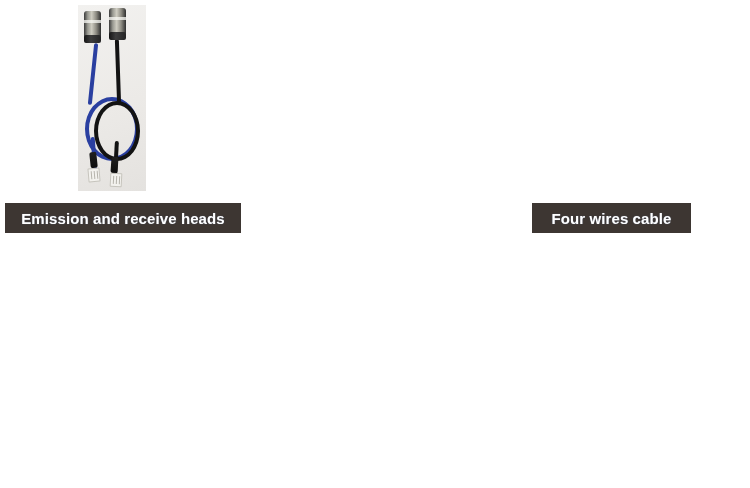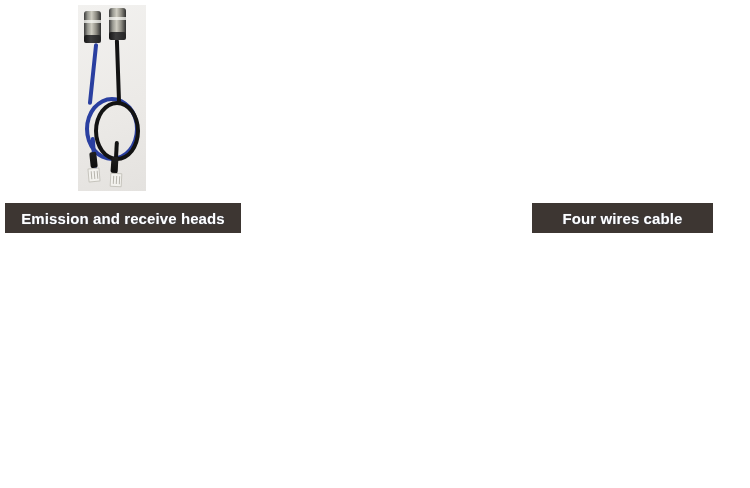--- a/index.html
+++ b/index.html
@@ -57,21 +57,21 @@
     font-size: 15px;
     font-weight: bold;
     letter-spacing: 0.1px;
     white-space: nowrap;
     box-sizing: border-box;
     text-shadow: 0 0 1px rgba(120,150,200,0.55);
   }
   .caption.top { top: 203px; height: 30px; }
 
   .cap-0 { left: 5px;   width: 236px; }
-  .cap-1 { left: 282px; width: 181px; }
+  .cap-1 { left: 282px; width: 159px; }
 
   
   .ph1 { left: 78px; top: 5px; width: 68px; height: 186px;
          background: linear-gradient(160deg,#f2f1ef 0%,#eceae7 55%,#e4e2df 100%); }
   .head {
     position: absolute;
     width: 17px; height: 27px;
     border-radius: 3px 3px 2px 2px;
     background: linear-gradient(90deg,#3a3a3a 0%,#9a9a92 22%,#cfcdc2 45%,#8d8b82 72%,#2e2e2e 100%);
   }

